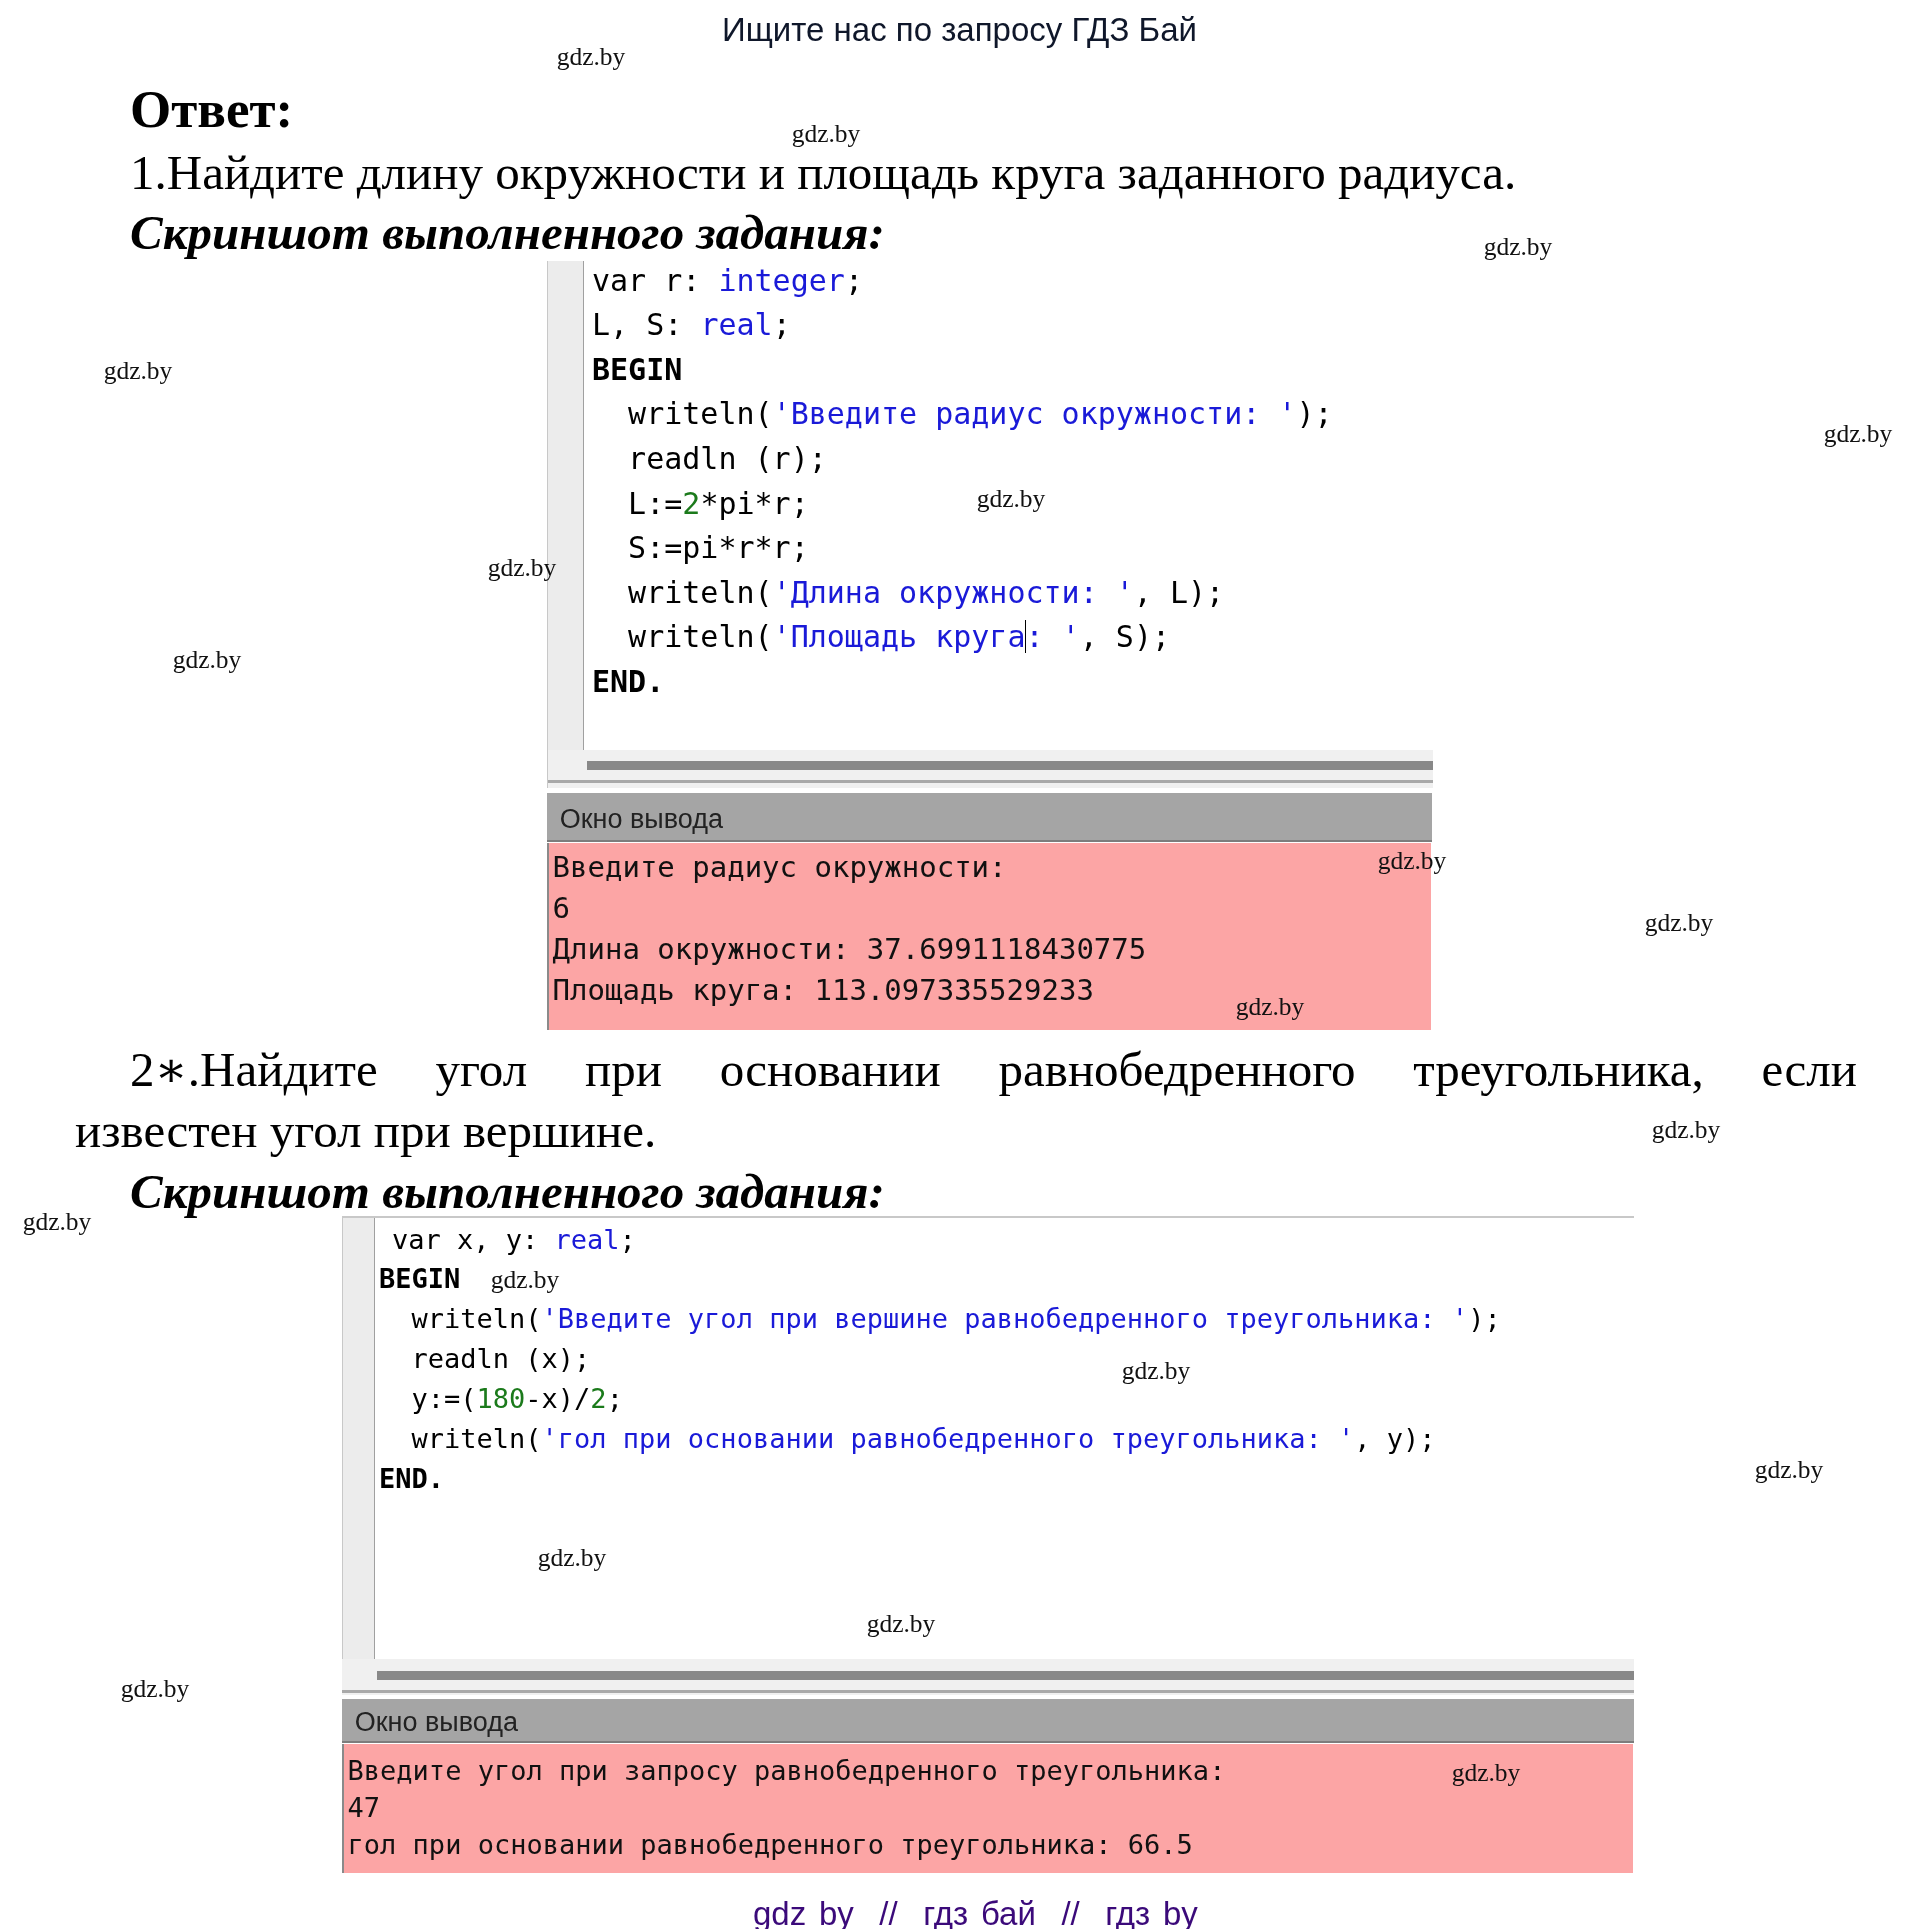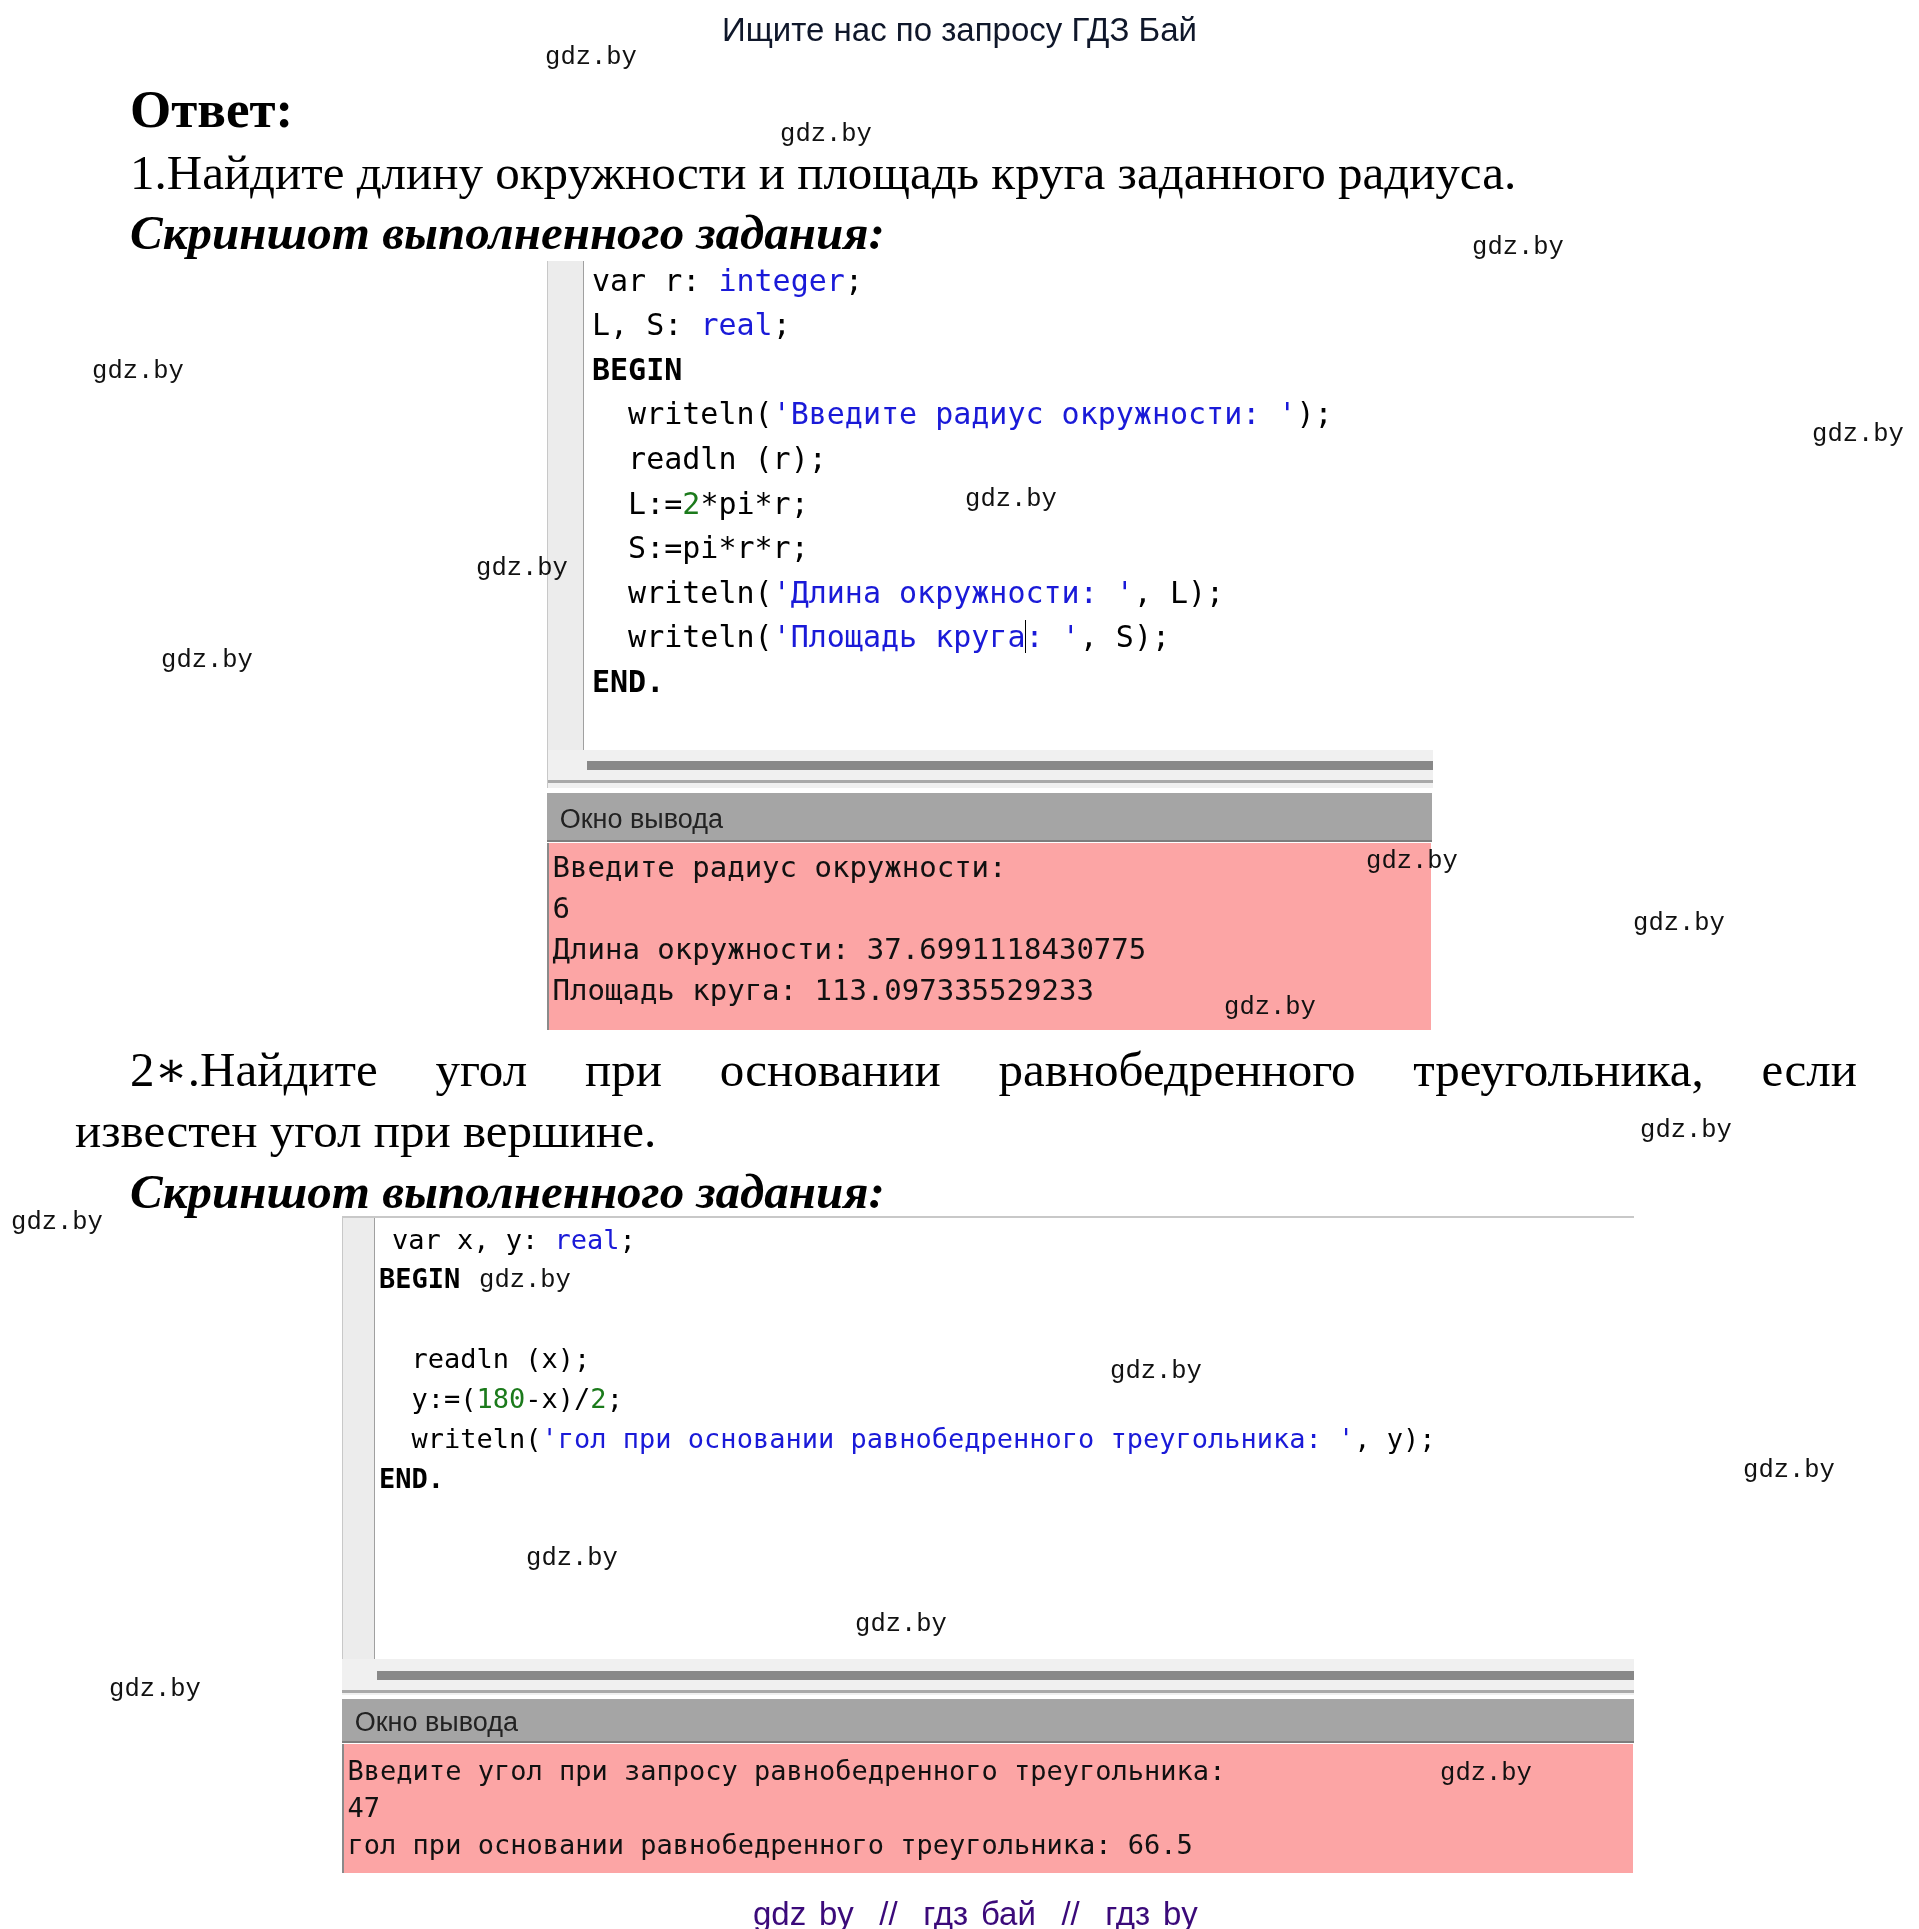--- a/index.html
+++ b/index.html
@@ -31,21 +31,21 @@
   .caret { display: inline-block; width: 1.8px; height: 1.1em; background: #000; vertical-align: -0.2em; margin: 0 -0.9px; }
 
   .hscroll { position: absolute; background: #f0f0f0; }
   .hscroll .track-bar { position: absolute; background: #888888; height: 9px; }
   .hscroll .sep-line { position: absolute; left: 0; right: 0; height: 2.7px; background: #a9a9a9; }
   .out-header { position: absolute; background: #a5a5a5; border-bottom: 2.7px solid #7d7d7d; }
   .out-header-label { position: absolute; left: 12.7px; color: #222; font-size: 27px; }
   .out-body { position: absolute; background: #fca5a5; border-left: 2.7px solid #8a8a8a; }
   .out-line { position: absolute; white-space: pre; color: #111; left: 3.6px; }
 
-  .wm { position: absolute; font-family: Liberation Mono, monospace; font-size: 25.5px; color: #111; transform: translate(-50%, -50%); white-space: pre; }
+  .wm { position: absolute; font-family: Liberation Serif, serif; font-size: 25.5px; color: #111; transform: translate(-50%, -50%); white-space: pre; }
 </style>
 </head>
 <body>
 
 <div class="abs sans top-banner">Ищите нас по запросу ГДЗ Бай</div>
 
 <div class="abs serif answer-heading">Ответ:</div>
 
 <div class="abs serif task-line task1">1.Найдите длину окружности и площадь круга заданного радиуса.</div>
 <div class="abs serif shot-label shot1">Скриншот выполненного задания:</div>
@@ -78,20 +78,21 @@
 </div>
 
 <div class="abs serif task-line task2a">2∗.Найдите угол при основании равнобедренного треугольника, если</div>
 <div class="abs serif task-line task2b">известен угол при вершине.</div>
 <div class="abs serif shot-label shot2">Скриншот выполненного задания:</div>
 
 <div class="editor mono" style="left:342px; top:1216px; width:1292px; height:443px; font-size:27px; border-top:2.7px solid #c8c8c8;">
   <div class="gutter" style="width:31px; height:443px;"></div>
   <div class="code-line" style="left:37px; top:5.5px;margin-left:13px;"><span>var x, y: </span><span class="kw-type">real</span><span>;</span></div>
   <div class="code-line bold" style="left:37px; top:45px;">BEGIN</div>
+  <div class="code-line" style="left:37px; top:85px;"><span>  writeln(</span><span class="str">'Введите угол при вершине равнобедренного треугольника: '</span><span>);</span></div>
   <div class="code-line" style="left:37px; top:125px;">  readln (x);</div>
   <div class="code-line" style="left:37px; top:165px;"><span>  y:=(</span><span class="num">180</span><span>-x)/</span><span class="num">2</span><span>;</span></div>
   <div class="code-line" style="left:37px; top:205px;"><span>  writeln(</span><span class="str">'гол при основании равнобедренного треугольника: '</span><span>, y);</span></div>
   <div class="code-line bold" style="left:37px; top:245px;">END.</div>
 </div>
 <div class="hscroll" style="left:342px; top:1659px; width:1292px; height:36px;">
   <div class="track-bar" style="left:35px; right:0; top:11.8px;"></div>
   <div class="sep-line" style="top:31px;"></div>
 </div>
 <div class="out-header sans" style="left:342px; top:1699px; width:1292px; height:42px;">

